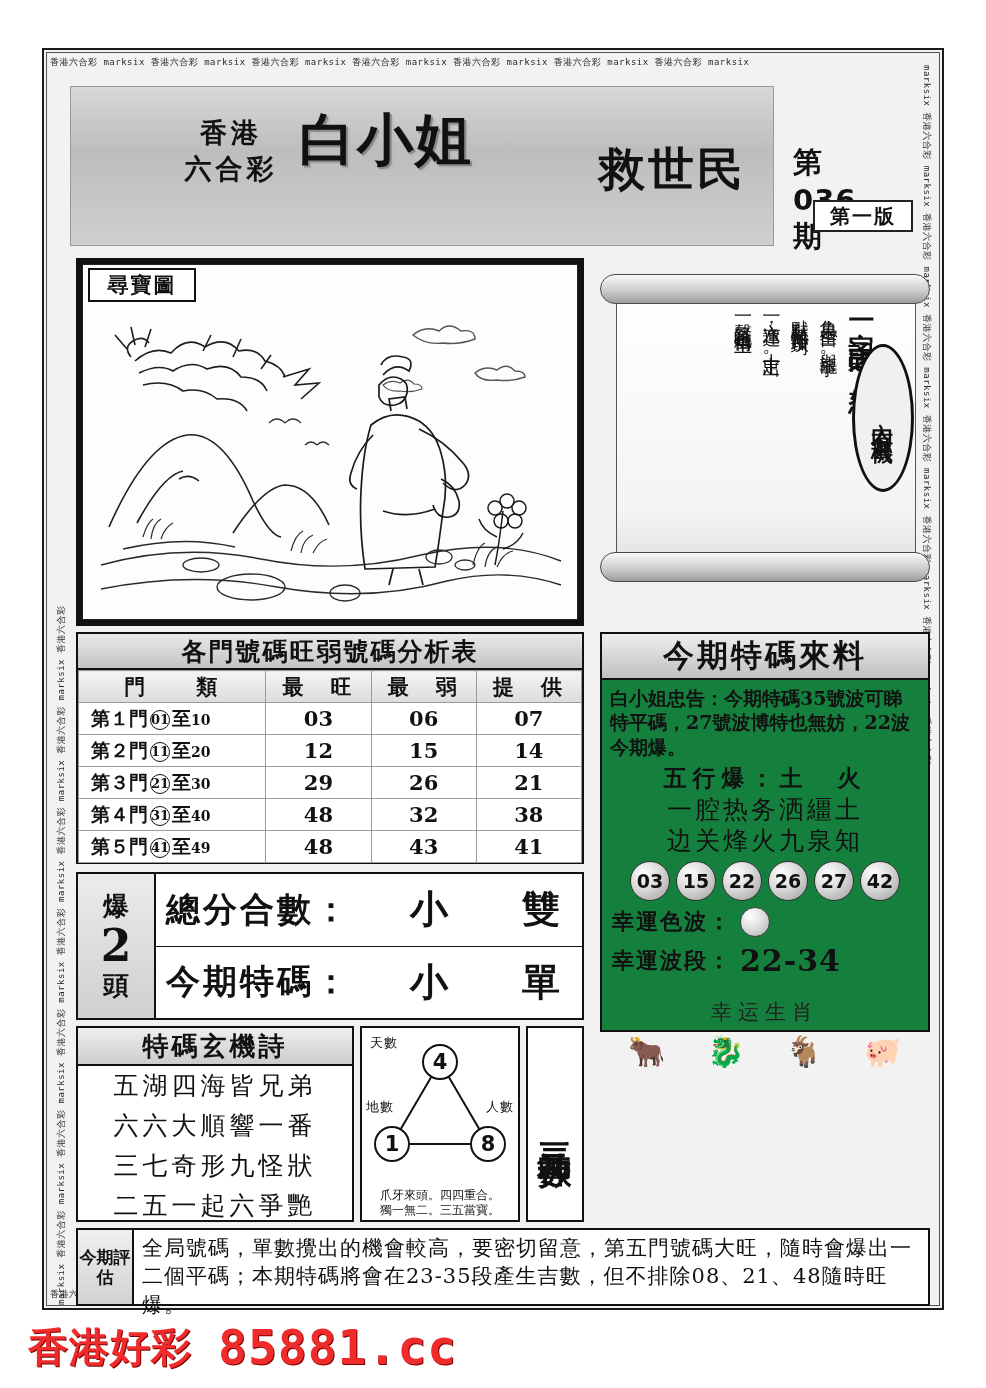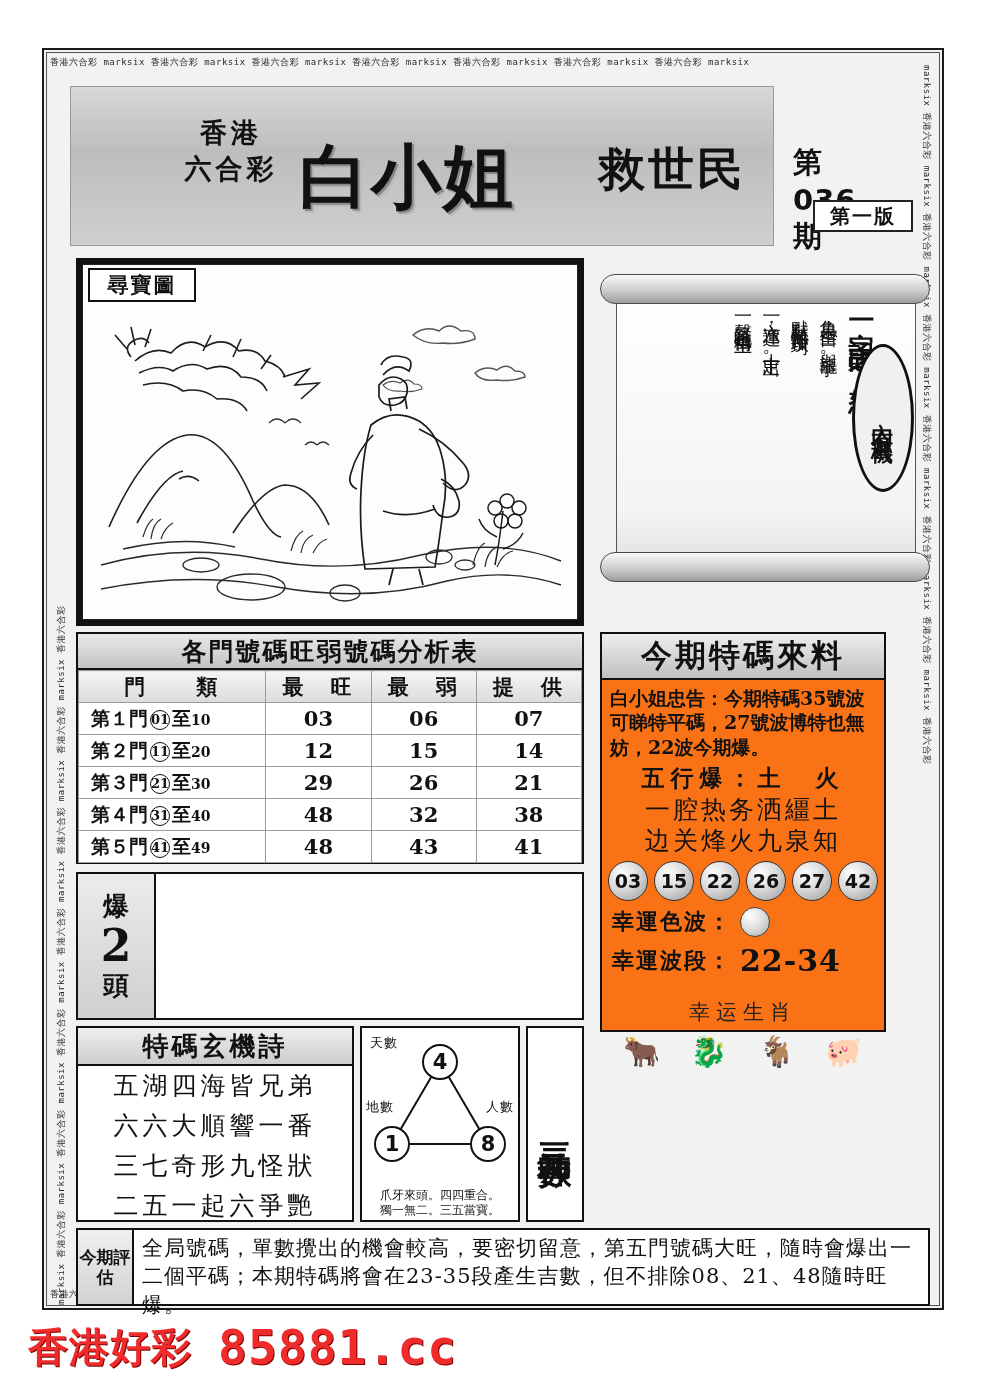--- a/index.html
+++ b/index.html
@@ -46,24 +46,23 @@
   }
   .mh-hk {
     position:absolute; left:80px; top:28px; width:160px;
     font-family:"DejaVu Serif","Liberation Serif",serif;
     font-weight:bold; font-size:27px; color:#111; line-height:1.35;
     text-align:center; letter-spacing:4px;
   }
   .mh-title {
     position:absolute; left:228px; top:16px;
     font-family:"DejaVu Serif","Liberation Serif",serif;
-    font-weight:bold; font-size:70px; color:#111;
+    font-weight:bold; font-size:56px; color:#111;
     letter-spacing:2px;
     text-shadow:2px 2px 0 #888, 4px 4px 0 #bbb;
-    margin-top:28px;
   }
   .mh-sub {
     position:absolute; left:528px; top:52px;
     font-family:"DejaVu Serif","Liberation Serif",serif;
     font-weight:bold; font-size:46px; color:#111; letter-spacing:3px;
   }
   .mh-issue {
     position:absolute; left:722px; top:56px;
     font-family:"DejaVu Sans","Liberation Sans",sans-serif;
     font-weight:bold; font-size:29px; color:#111; letter-spacing:1px;
@@ -160,22 +159,22 @@
   table.an td.num { font-size:21px; font-weight:bold; }
   .circ {
     display:inline-block; width:20px; height:20px; line-height:18px;
     border:1.5px solid #111; border-radius:50%;
     font-size:13px; text-align:center; margin:0 2px; vertical-align:middle;
   }
   .small-n { font-size:14px; }
 
   
   .special-panel {
-    position:absolute; left:600px; top:632px; width:286px; height:400px;
-    border:2px solid #111; background:#f97316;
+    position:absolute; left:600px; top:632px; width:330px; height:400px;
+    border:2px solid #111; background:#15803d;
   }
   .sp-title {
     height:46px; background:linear-gradient(180deg,#eee,#c0c0c0);
     border-bottom:2px solid #111;
     display:flex; align-items:center; justify-content:center;
     font-family:"DejaVu Serif","Liberation Serif",serif;
     font-weight:bold; font-size:31px; letter-spacing:3px; color:#111;
   }
   .sp-advice {
     padding:6px 8px 0 8px;
@@ -550,20 +549,30 @@
       <div class="zbox">🐖</div>
     </div>
   </div>
 
   <div class="bao-panel">
     <div class="bao-left">
       <div class="c1">爆</div>
       <div class="c2">2</div>
       <div class="c3">頭</div>
     </div>
+    <div class="bao-right">
+      <div class="bao-row">
+        <div class="bao-key">總分合數：</div>
+        <div class="bao-val">小　雙</div>
+      </div>
+      <div class="bao-row">
+        <div class="bao-key">今期特碼：</div>
+        <div class="bao-val">小　單</div>
+      </div>
+    </div>
   </div>
 
   <div class="bottom-left">
     <div class="poem-box">
       <div class="poem-title">特碼玄機詩</div>
       <div class="poem-lines">五湖四海皆兄弟</div>
       <div class="poem-lines">六六大順響一番</div>
       <div class="poem-lines">三七奇形九怪狀</div>
       <div class="poem-lines">二五一起六爭艷</div>
     </div>

